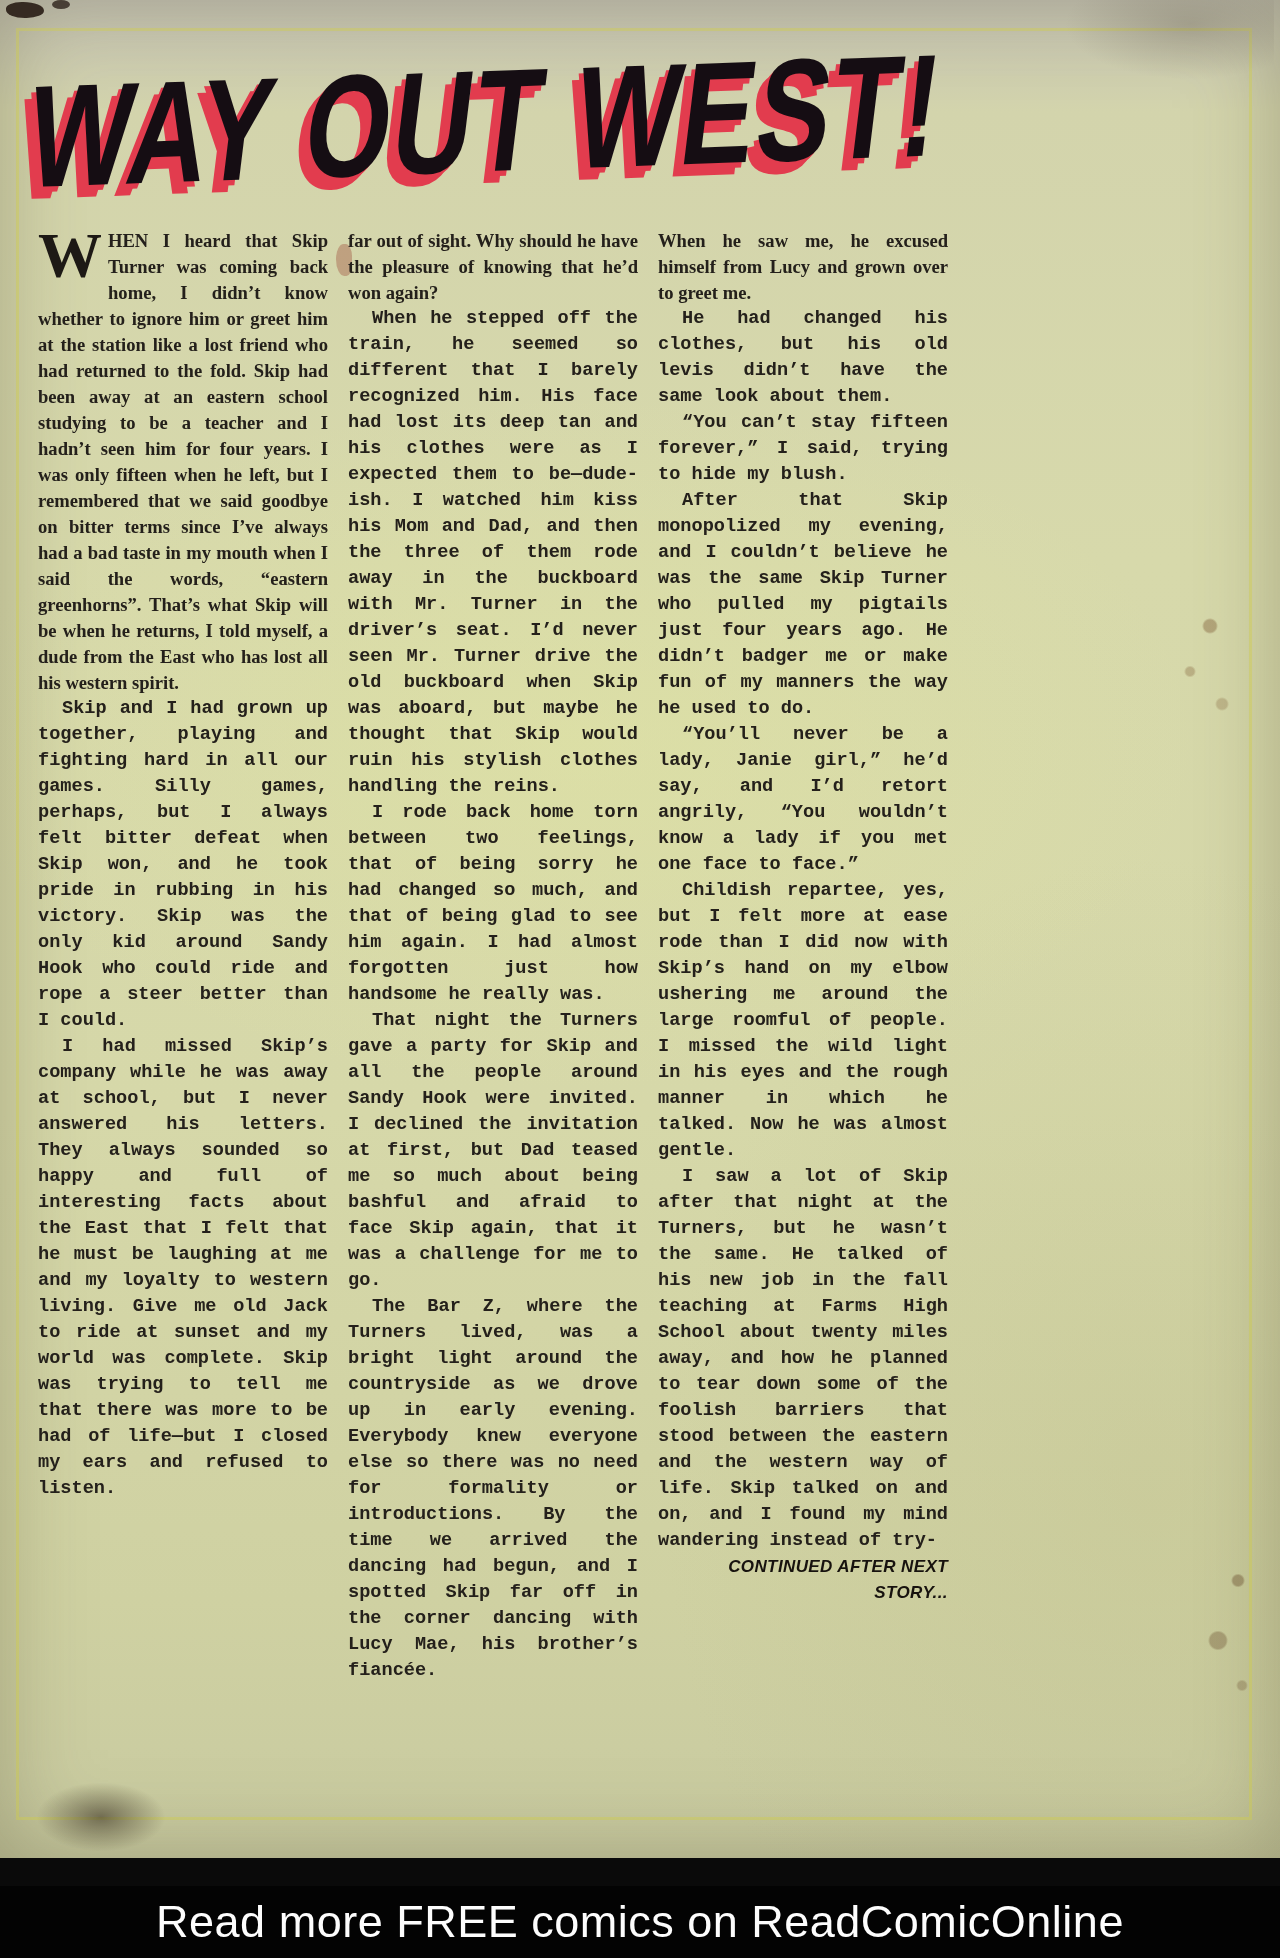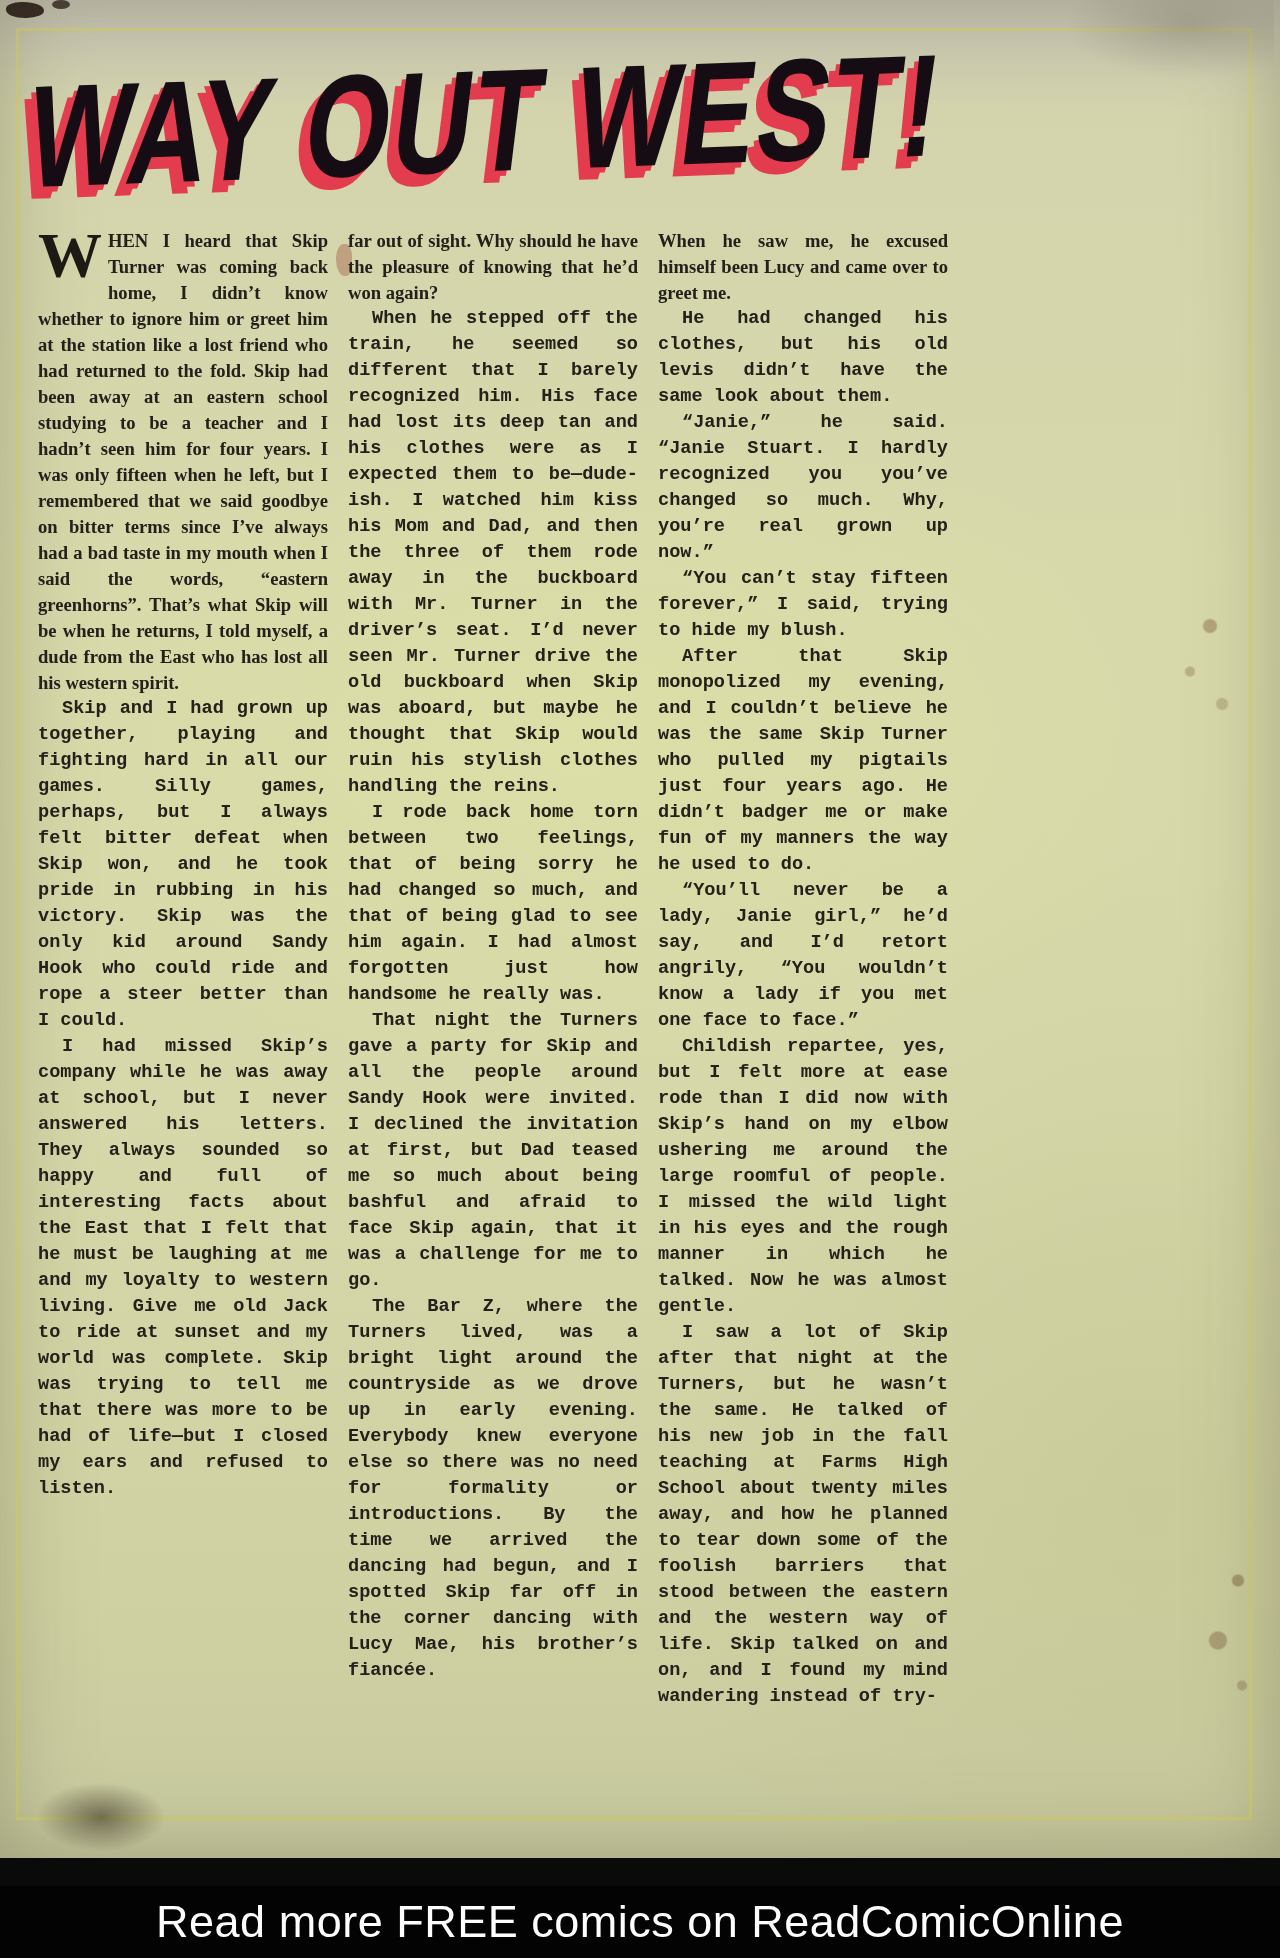--- a/index.html
+++ b/index.html
@@ -152,28 +152,28 @@
 
       <div class="col">
         <p>far out of sight. Why should he have the pleasure of knowing that he’d won again?</p>
         <p class="indent">When he stepped off the train, he seemed so different that I barely recognized him. His face had lost its deep tan and his clothes were as I expected them to be—dude-ish. I watched him kiss his Mom and Dad, and then the three of them rode away in the buckboard with Mr. Turner in the driver’s seat. I’d never seen Mr. Turner drive the old buckboard when Skip was aboard, but maybe he thought that Skip would ruin his stylish clothes handling the reins.</p>
         <p class="indent">I rode back home torn between two feelings, that of being sorry he had changed so much, and that of being glad to see him again. I had almost forgotten just how handsome he really was.</p>
         <p class="indent">That night the Turners gave a party for Skip and all the people around Sandy Hook were invited. I declined the invitation at first, but Dad teased me so much about being bashful and afraid to face Skip again, that it was a challenge for me to go.</p>
         <p class="indent">The Bar Z, where the Turners lived, was a bright light around the countryside as we drove up in early evening. Everybody knew everyone else so there was no need for formality or introductions. By the time we arrived the dancing had begun, and I spotted Skip far off in the corner dancing with Lucy Mae, his brother’s fiancée.</p>
       </div>
 
       <div class="col">
-        <p>When he saw me, he excused himself been Lucy and came over to greet me.</p>
+        <p>When he saw me, he excused himself from Lucy and grown over to greet me.</p>
         <p class="indent">He had changed his clothes, but his old levis didn’t have the same look about them.</p>
-        <p class="indent">“Janie,” he said. “Janie Stuart. I hardly recognized you you’ve changed so much. Why, you’re real grown up now.”</p>
         <p class="indent">“You can’t stay fifteen forever,” I said, trying to hide my blush.</p>
         <p class="indent">After that Skip monopolized my evening, and I couldn’t believe he was the same Skip Turner who pulled my pigtails just four years ago. He didn’t badger me or make fun of my manners the way he used to do.</p>
         <p class="indent">“You’ll never be a lady, Janie girl,” he’d say, and I’d retort angrily, “You wouldn’t know a lady if you met one face to face.”</p>
         <p class="indent">Childish repartee, yes, but I felt more at ease rode than I did now with Skip’s hand on my elbow ushering me around the large roomful of people. I missed the wild light in his eyes and the rough manner in which he talked. Now he was almost gentle.</p>
         <p class="indent">I saw a lot of Skip after that night at the Turners, but he wasn’t the same. He talked of his new job in the fall teaching at Farms High School about twenty miles away, and how he planned to tear down some of the foolish barriers that stood between the eastern and the western way of life. Skip talked on and on, and I found my mind wandering instead of try-</p>
+        <p class="continued">CONTINUED AFTER NEXT STORY...</p>
       </div>
 
     </div>
   </div>
 
   <div class="footer">
     <span>Read more FREE comics on ReadComicOnline</span>
   </div>
 </div>
 

